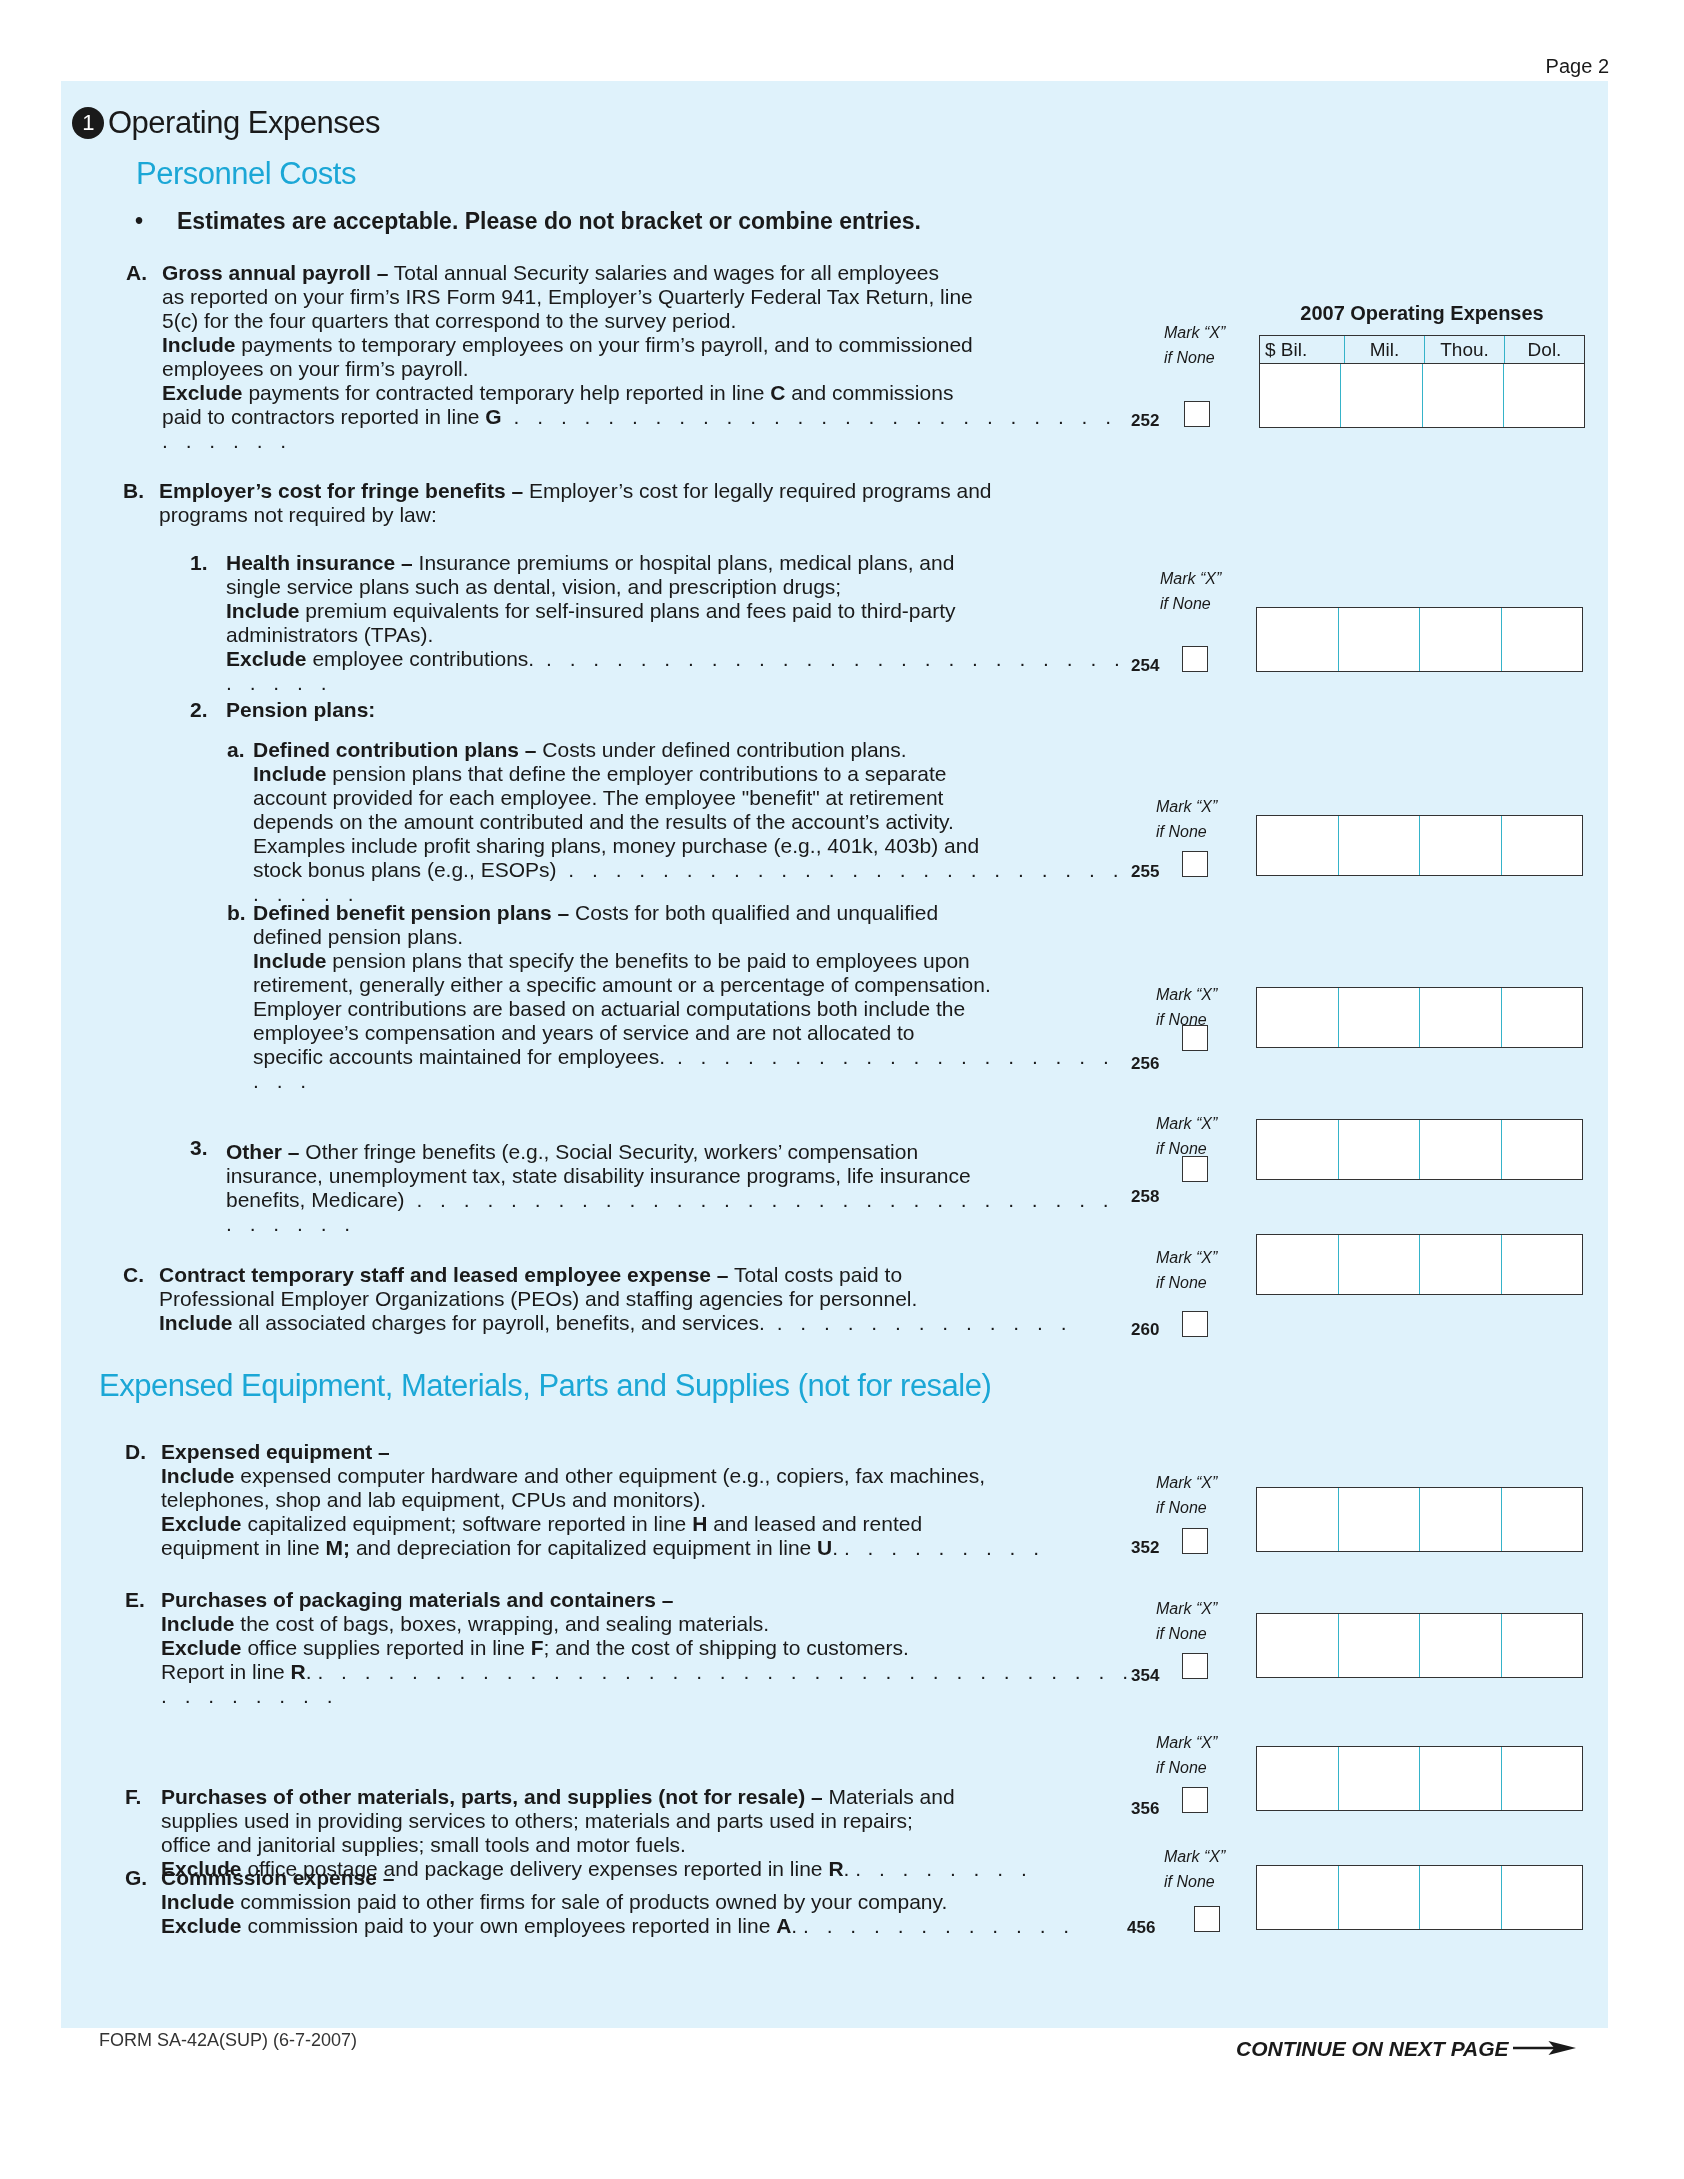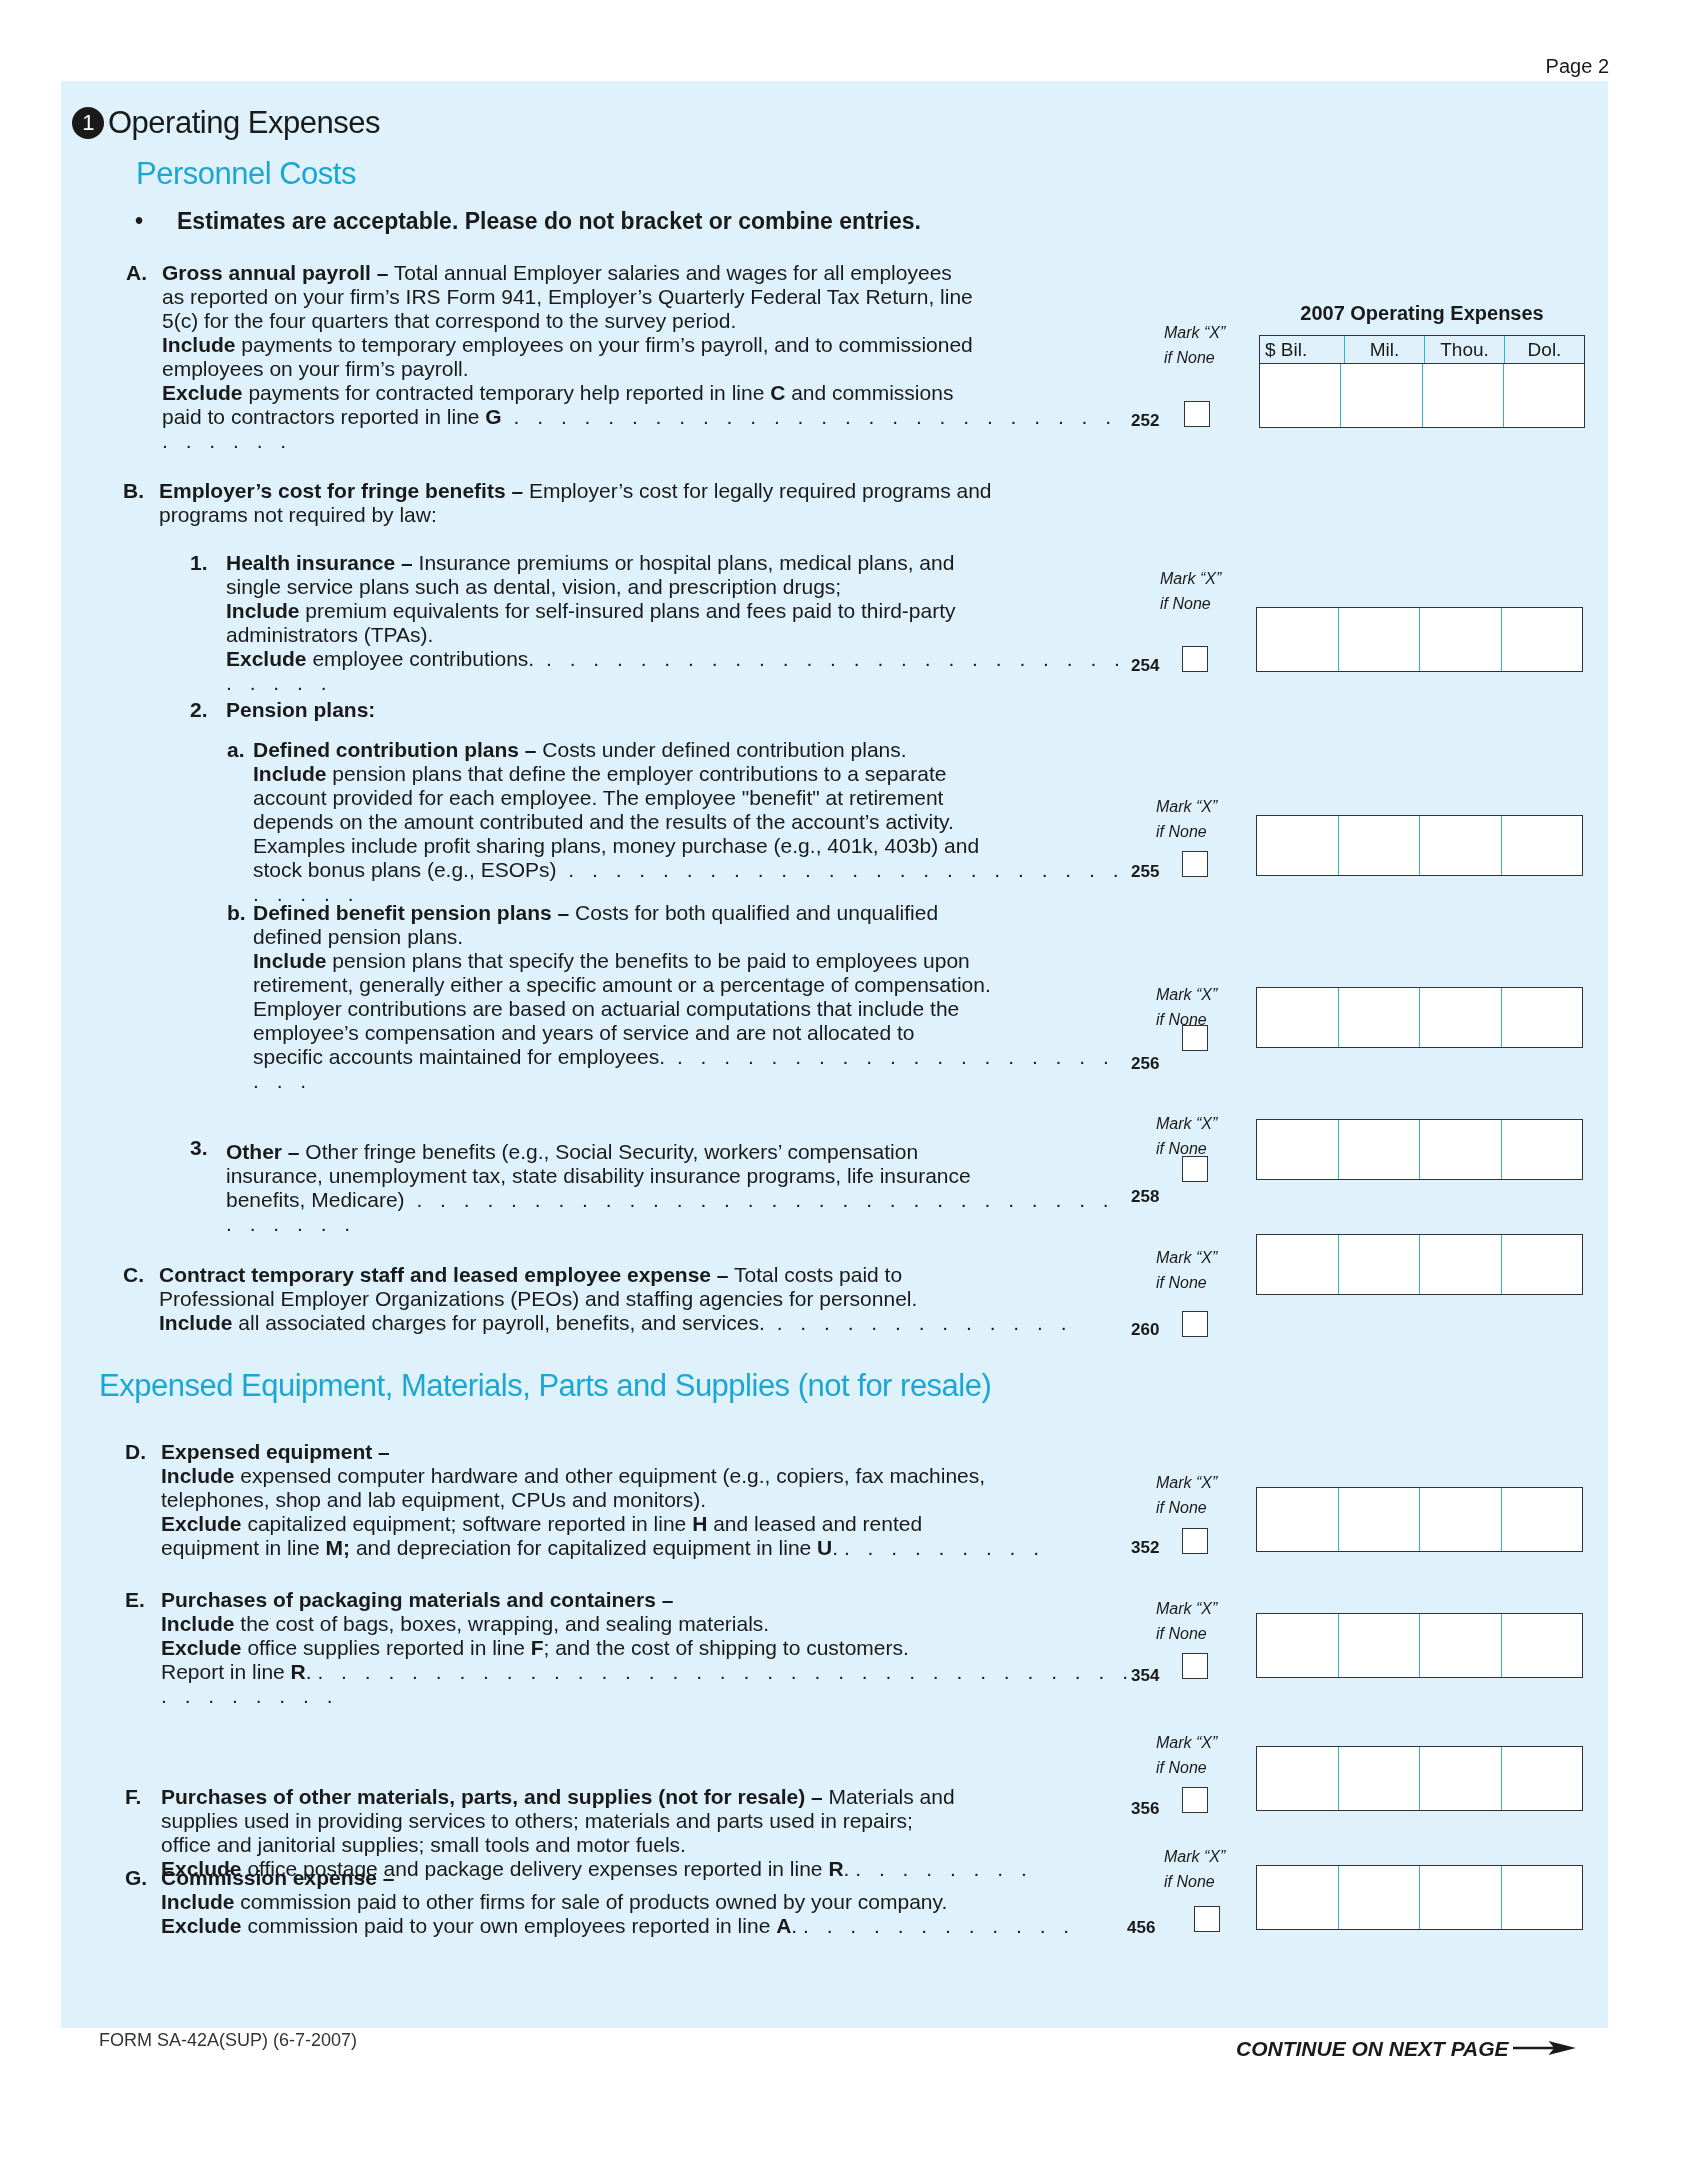--- a/index.html
+++ b/index.html
@@ -53,21 +53,21 @@
 <div class="abs sec-title">
   <span class="circle-num">1</span>
   <span>Operating Expenses</span>
 </div>
 <div class="abs subhead" style="left:100px; top:156px;margin-left:36px;">Personnel Costs</div>
 <div class="abs bullet-line">
   <span class="dot">•</span><span>Estimates are acceptable. Please do not bracket or combine entries.</span>
 </div>
 
 <div class="abs item" style="left:126px; top:261px; width:1000px;">
-  <div><span style="font-weight:bold;display:inline-block;width:36px;">A.</span><b>Gross annual payroll –</b><span> Total annual Employer salaries and wages for all employees</span></div>
+  <div><span style="font-weight:bold;display:inline-block;width:36px;">A.</span><b>Gross annual payroll –</b><span> Total annual Security salaries and wages for all employees</span></div>
   <div style="padding-left:36px;">
     <div>as reported on your firm’s IRS Form 941, Employer’s Quarterly Federal Tax Return, line</div>
     <div>5(c) for the four quarters that correspond to the survey period.</div>
     <div><b>Include</b><span> payments to temporary employees on your firm’s payroll, and to commissioned</span></div>
     <div>employees on your firm’s payroll.</div>
     <div><b>Exclude</b><span> payments for contracted temporary help reported in line </span><b>C</b><span> and commissions</span></div>
     <div><span>paid to contractors reported in line </span><b>G</b><span class="leader"> . . . . . . . . . . . . . . . . . . . . . . . . . . . . . . . .</span></div>
   </div>
 </div>
 <div class="abs mark" style="top:320px;">
@@ -143,21 +143,21 @@
     <div class="cell"></div>
     <div class="cell"></div>
 </div>
 
 <div class="abs item" style="left:227px; top:901px; width:911px;">
   <div><span style="font-weight:bold;display:inline-block;width:26px;">b.</span><b>Defined benefit pension plans –</b><span> Costs for both qualified and unqualified</span></div>
   <div style="padding-left:26px;">
     <div>defined pension plans.</div>
     <div><b>Include</b><span> pension plans that specify the benefits to be paid to employees upon</span></div>
     <div>retirement, generally either a specific amount or a percentage of compensation.</div>
-    <div>Employer contributions are based on actuarial computations that include the</div>
+    <div>Employer contributions are based on actuarial computations both include the</div>
     <div>employee’s compensation and years of service and are not allocated to</div>
     <div><span>specific accounts maintained for employees.</span><span class="leader"> . . . . . . . . . . . . . . . . . . . . . .</span></div>
   </div>
 </div>
 <div class="abs mark" style="top:982px; left:1156px;">
     <div>Mark “X”</div>
     <div>if None</div>
   </div>
 <div class="abs code" style="top:1054px;">256</div>
 <div class="abs chk" style="top:1025px;"></div>

